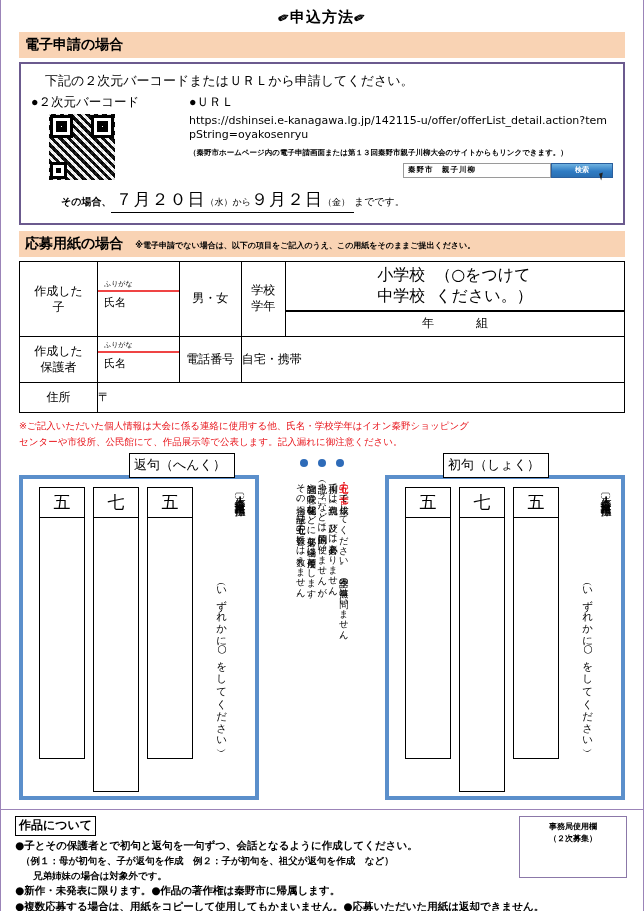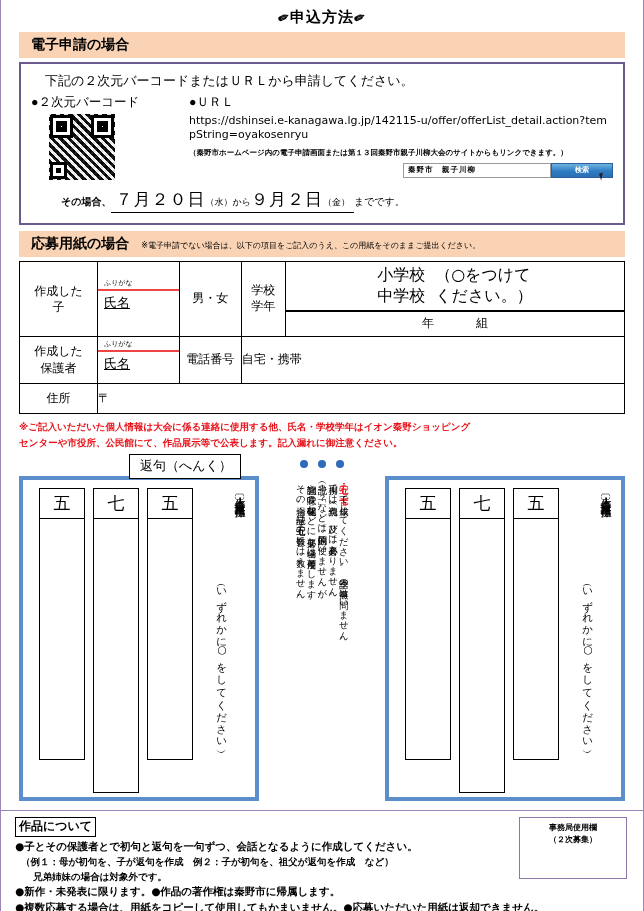--- a/index.html
+++ b/index.html
@@ -32,33 +32,33 @@
     letter-spacing: 1px;
     padding: 8px 0 5px 0;
     font-family: "DejaVu Serif", "Liberation Serif", serif;
   }
   .pencil { display: inline-block; transform: rotate(-25deg); font-size: 13px; }
 
   
   .sect-head {
     background: #f9d3b4;
     margin: 0 18px;
-    padding: 4px 12px;
+    padding: 4px 6px;
     display: flex;
     align-items: baseline;
     gap: 12px;
   }
   .sect-head .h-title {
     font-size: 14px;
     font-weight: bold;
     font-family: "DejaVu Serif", "Liberation Serif", serif;
   }
   .sect-head .h-note {
     font-size: 8px;
-    font-weight: normal;
+    font-weight: bold;
   }
 
   
   .eapp-box {
     margin: 4px 18px 0 18px;
     border: 2px solid #6b5a8e;
     padding: 8px 10px 10px 10px;
     position: relative;
   }
   .eapp-lead {
@@ -184,24 +184,23 @@
     width: 78px;
     padding: 4px 2px;
   }
   .furigana-cell { padding: 0 !important; }
   .furi-row {
     font-size: 7px;
     padding: 2px 4px 1px 6px;
     border-bottom: 2px solid #ef4444;
   }
   .shimei-row {
-    font-size: 13px;
+    font-size: 11px;
     padding: 3px 4px 10px 6px;
     min-height: 26px;
-    text-decoration: underline;
   }
   .cell-center {
     text-align: center;
     font-size: 12px;
     width: 62px;
   }
   .cell-gakko {
     text-align: center;
     font-size: 12px;
     line-height: 1.3;
@@ -233,38 +232,38 @@
   .addr-cell {
     font-size: 12px;
     padding: 6px 8px;
     height: 30px;
   }
 
   
   .red-notice {
     color: #e8131a;
     font-size: 9.5px;
-    font-weight: bold;
+    font-weight: normal;
     line-height: 1.75;
     margin: 5px 18px 0 18px;
   }
 
   
   .senryu-zone {
     position: relative;
     margin: 2px 18px 0 18px;
     height: 350px;
   }
   .tag-label {
     position: absolute;
     border: 1.5px solid #000;
     background: #fff;
     font-size: 13px;
     font-family: "DejaVu Serif", "Liberation Serif", serif;
-    padding: 2px 8px 3px 10px;
+    padding: 2px 8px 3px 4px;
     z-index: 5;
   }
   .tag-henku { left: 110px; top: 0; }
   .tag-shoku { right: 76px; top: 0; }
   .blue-dots {
     position: absolute;
     left: 50%; top: 6px;
     transform: translateX(-50%);
     display: flex; gap: 10px;
     z-index: 5;
@@ -510,20 +509,21 @@
   </div>
 
   <div class="senryu-zone">
 
     <div class="tag-label tag-henku">返句（へんく）</div>
     <div class="blue-dots">
       <span></span>
       <span></span>
       <span></span>
     </div>
+    <div class="tag-label tag-shoku">初句（しょく）</div>
 
     <div class="senryu-box box-left">
       <div class="author-col">
         <div class="vtext author-main">〔作者〕子・父・母・祖父・祖母・孫</div>
         <div class="vtext author-sub">（いずれかに○をしてください）</div>
       </div>
       <div class="kaku-col kaku-5b">
         <div class="kaku-head">五</div>
         <div class="kaku-body"></div>
       </div>

